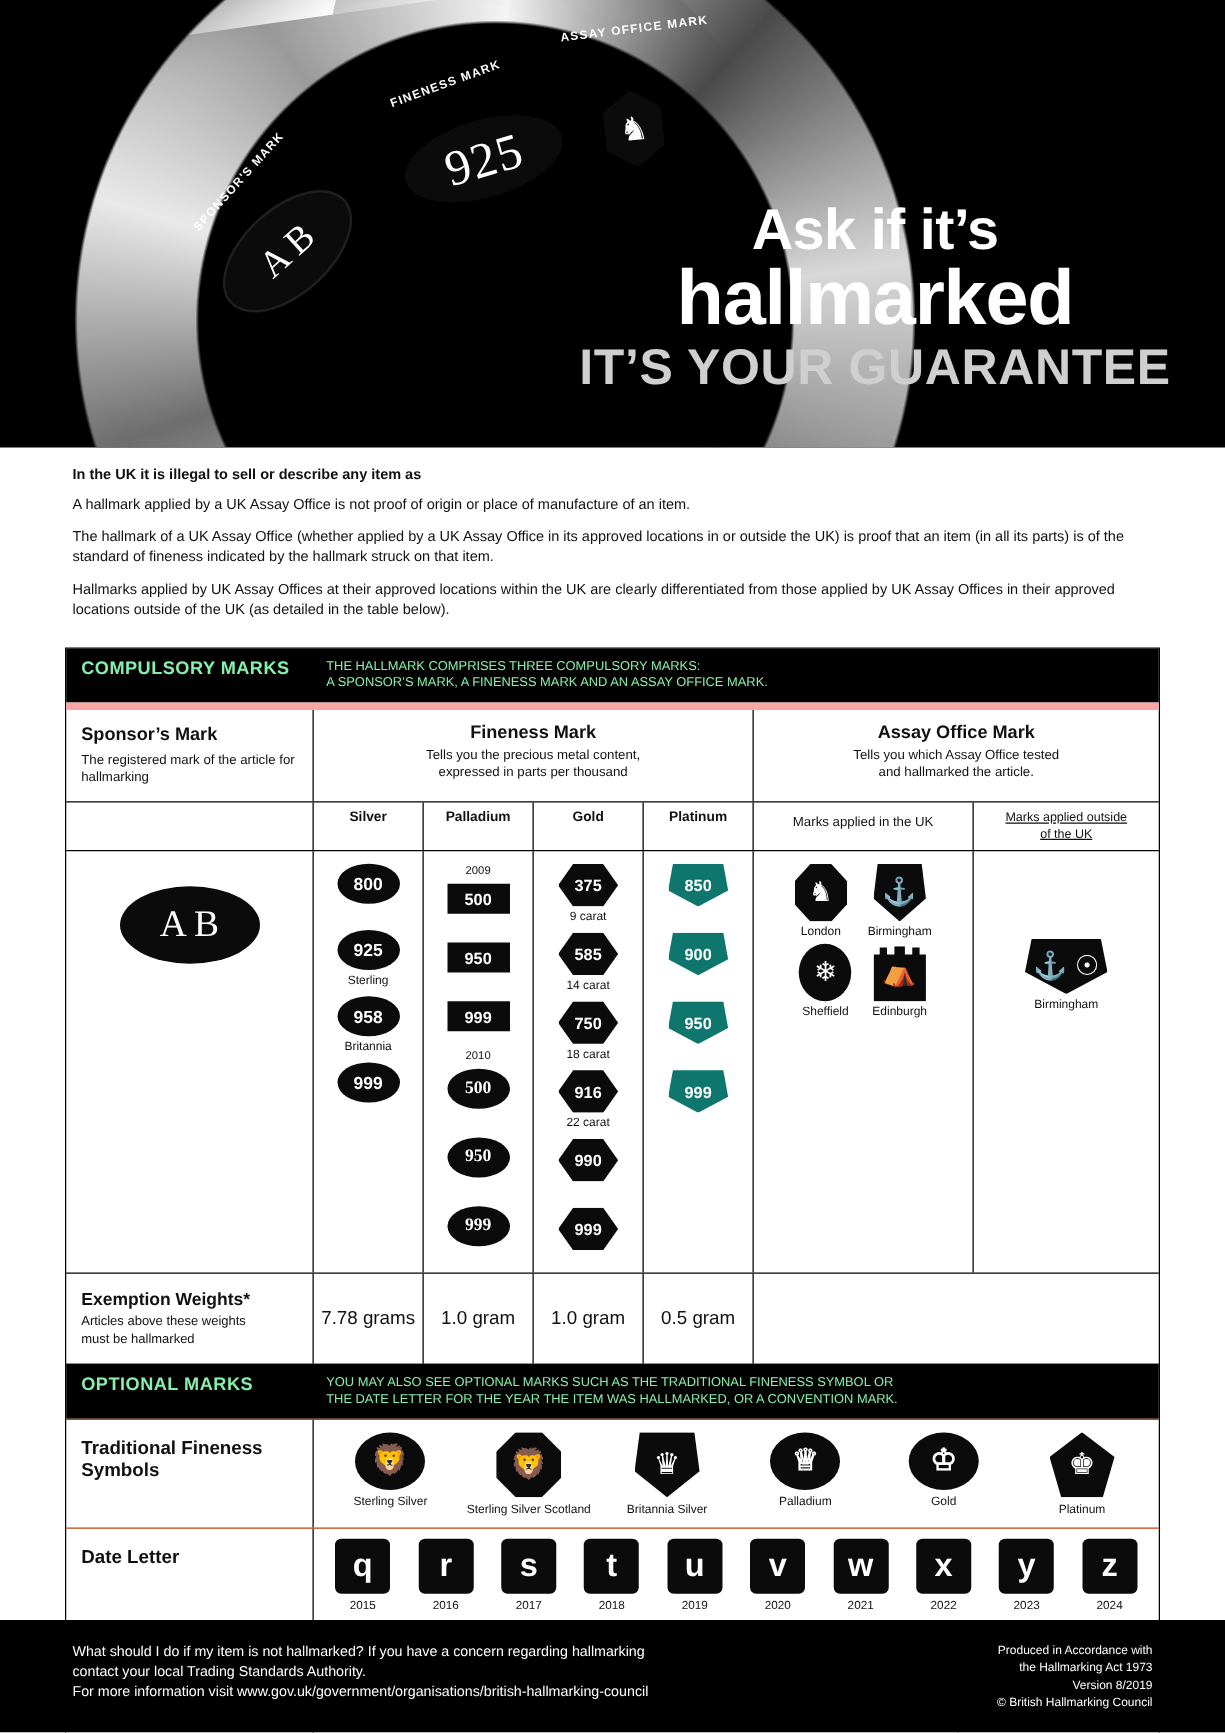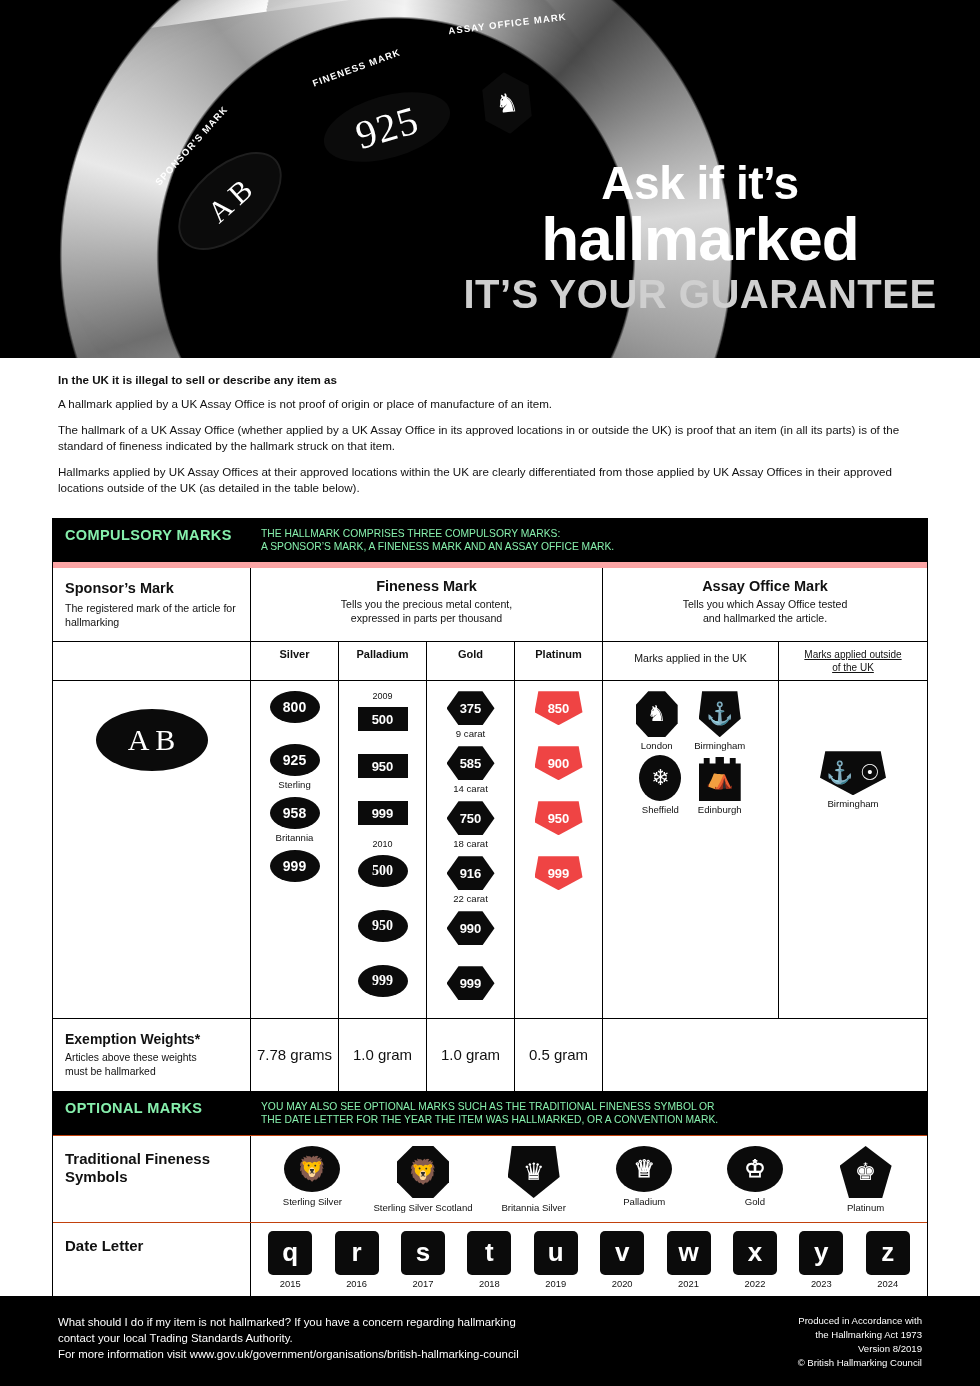--- a/index.html
+++ b/index.html
@@ -107,21 +107,21 @@
     font-family:"Liberation Serif",serif;font-size:30px;margin:18px auto 0 auto;
   }
 
   .oval{width:50px;height:32px;border-radius:50%/50%;background:#0b0b0b;color:#fff;
         display:flex;align-items:center;justify-content:center;font-size:14px;font-weight:700;margin:0 auto;}
   .rect{width:50px;height:24px;background:#0b0b0b;color:#fff;display:flex;align-items:center;justify-content:center;
         font-size:13px;font-weight:700;margin:0 auto;}
   .hex{width:48px;height:34px;background:#0b0b0b;color:#fff;display:flex;align-items:center;justify-content:center;
        font-size:13px;font-weight:700;margin:0 auto;
        clip-path:polygon(25% 0,75% 0,100% 50%,75% 100%,25% 100%,0 50%);}
-  .shield{width:48px;height:34px;background:#ef4444;color:#fff;display:flex;align-items:center;justify-content:center;
+  .shield{width:48px;height:34px;background:#0f766e;color:#fff;display:flex;align-items:center;justify-content:center;
        font-size:13px;font-weight:700;margin:0 auto;
        clip-path:polygon(8% 0,92% 0,100% 62%,50% 100%,0 62%);}
   .cap{font-size:9.6px;margin:3px 0 7px 0;}
   .yr{font-size:9px;}
   .pd-line{display:flex;align-items:center;justify-content:center;gap:6px;margin-bottom:7px;flex-direction:column;}
   .stack-gap{height:7px;}
 
   .office{display:inline-block;margin:0 6px 4px 6px;text-align:center;}
   .badge{width:42px;height:46px;background:#0b0b0b;color:#fff;margin:0 auto;
          display:flex;align-items:center;justify-content:center;font-size:22px;}

